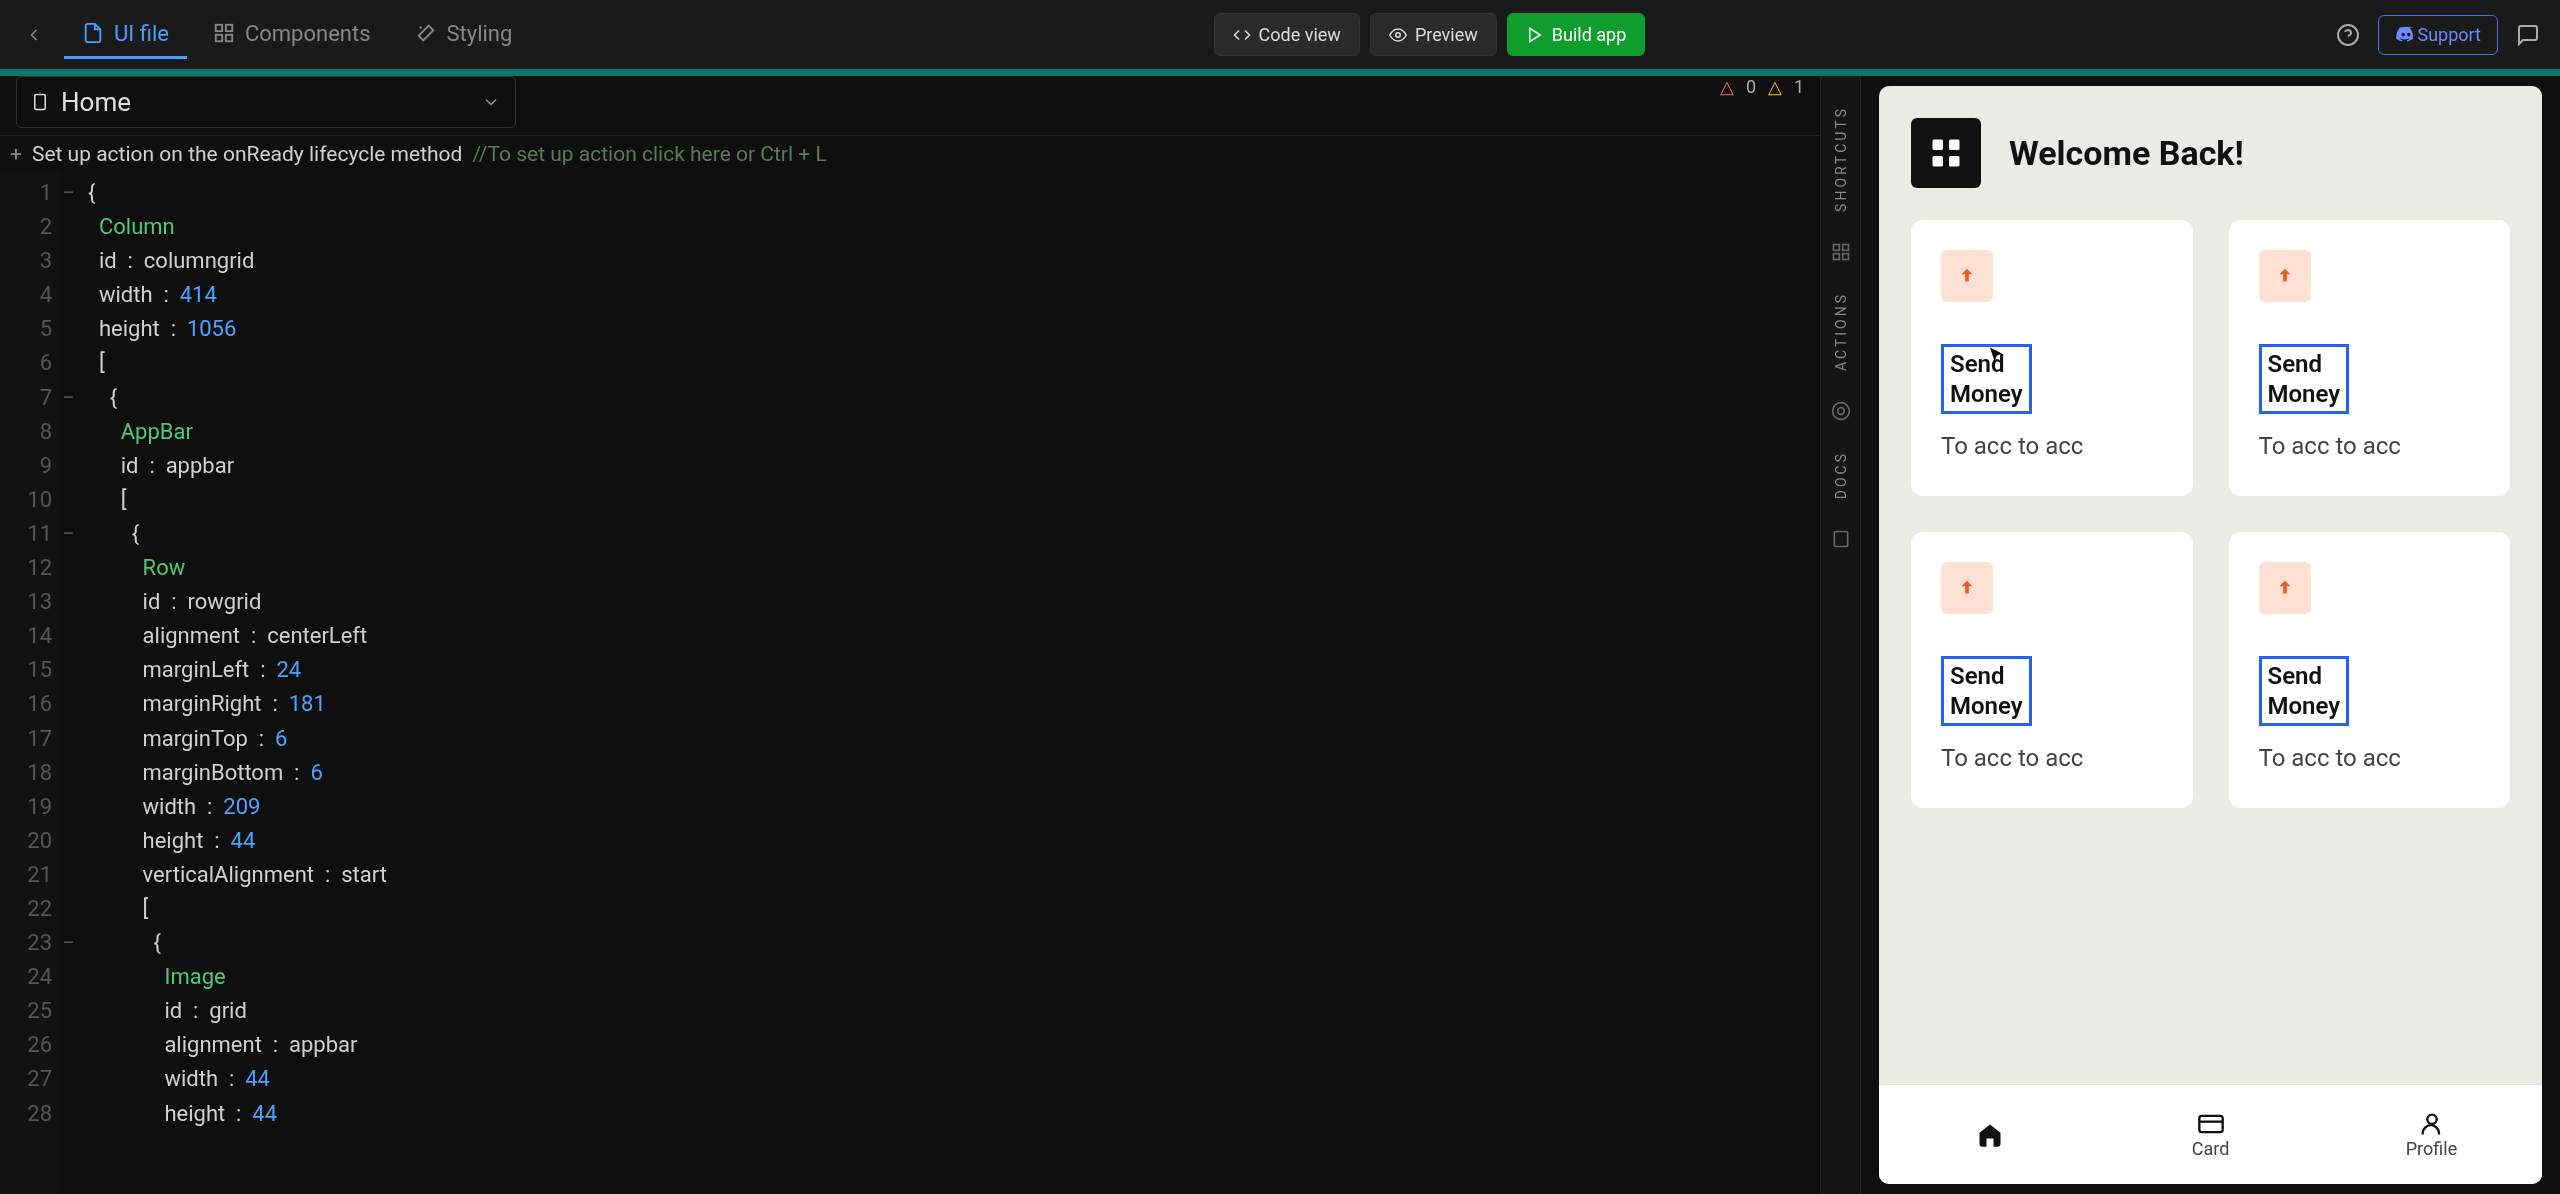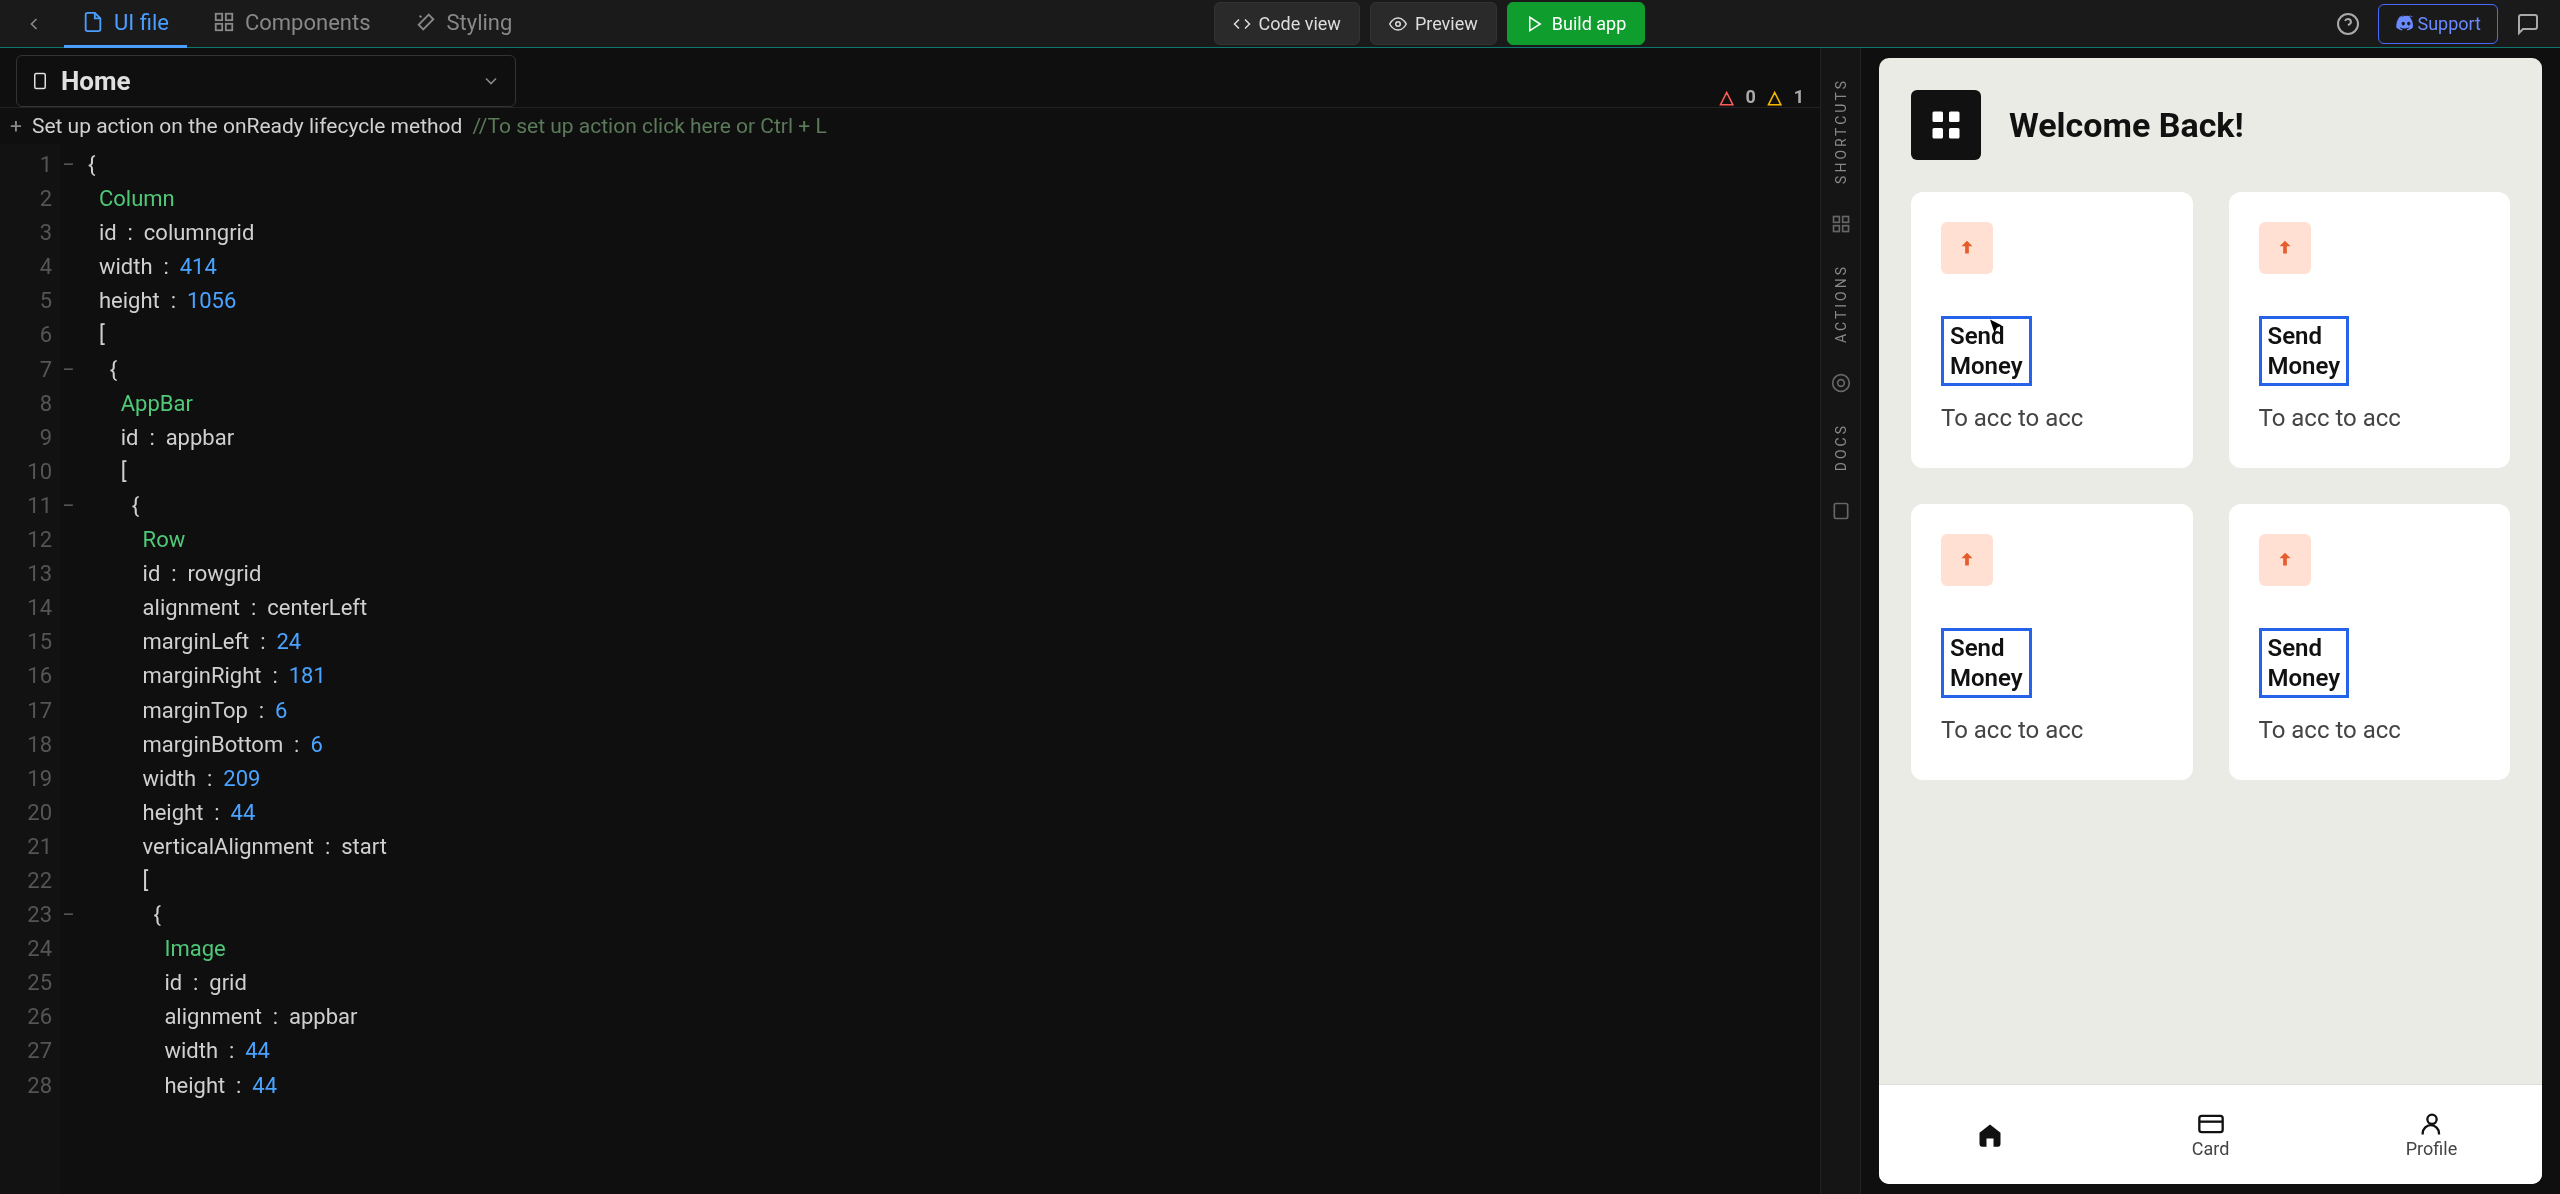--- a/index.html
+++ b/index.html
@@ -1,36 +1,36 @@
 <!DOCTYPE html>
 <html><head>
 <meta charset="utf-8">
 <style>
 * { margin: 0; padding: 0; box-sizing: border-box; font-family: -apple-system, BlinkMacSystemFont, 'Segoe UI', Roboto, sans-serif; }
 body { background: #0f0f0f; color: #e0e0e0; width: 2560px; height: 1194px; overflow: hidden; }
 .app { display: flex; flex-direction: column; height: 100%; }
 
 
-.topbar { display: flex; align-items: center; height: 48px; background: #1a1a1a; border-bottom: 1px solid #0f766e; padding: 4px 12px; }
+.topbar { display: flex; align-items: center; height: 76px; background: #1a1a1a; border-bottom: 7px solid #0f766e; padding: 4px 12px; }
 .back-btn { width: 44px; height: 44px; display: flex; align-items: center; justify-content: center; color: #888; border-radius: 6px; cursor: pointer; }
 .nav-tabs { display: flex; gap: 8px; margin-left: 8px; }
 .nav-tab { display: flex; align-items: center; gap: 10px; padding: 10px 18px; color: #888; font-size: 22px; cursor: pointer; border-bottom: 3px solid transparent; }
 .nav-tab.active { color: #4a9eff; border-bottom-color: #4a9eff; }
 .nav-tab .icon { width: 22px; height: 22px; }
 .topbar-spacer { flex: 1; }
 .topbar-actions { display: flex; gap: 10px; align-items: center; }
 .action-btn { display: flex; align-items: center; gap: 8px; padding: 10px 18px; background: #2a2a2a; color: #ddd; font-size: 18px; border-radius: 6px; cursor: pointer; border: 1px solid #333; }
 .action-btn.primary { background: #0f9d2e; border-color: #0f9d2e; color: #fff; }
 .help-btn, .chat-btn { width: 40px; height: 40px; display: flex; align-items: center; justify-content: center; color: #aaa; cursor: pointer; }
 .support-btn { display: flex; align-items: flex-start; padding: 8px 16px; border: 1px solid #4a6aff; border-radius: 6px; color: #6a8aff; font-size: 18px; cursor: pointer; }
 
 
 .main-row { flex: 1; display: flex; }
 .editor-pane { flex: 1; display: flex; flex-direction: column; background: #0f0f0f; min-width: 0; }
-.editor-header { display: flex; align-items: flex-end; height: 60px; padding: 0 16px; border-bottom: 1px solid #222; font-weight: bold; }
+.editor-header { display: flex; align-items: flex-start; height: 60px; padding: 0 16px; border-bottom: 1px solid #222; }
 .file-select { display: flex; align-items: center; gap: 12px; font-size: 26px; color: #e0e0e0; cursor: pointer; flex: 1; border: 1px solid #333; padding: 10px 14px; border-radius: 6px; max-width: 500px; }
 .file-select .chev { margin-left: auto; color: #888; }
 .issues { display: flex; gap: 12px; align-items: center; font-size: 18px; color: #aaa; }
 .issues .err { color: #ff5a5a; }
 .issues .warn { color: #f5b800; }
 
 .action-bar { display: flex; align-items: center; padding: 6px 10px; font-family: 'Menlo', 'Monaco', monospace; font-size: 21px; }
 .action-bar .plus { color: #888; margin-right: 10px; }
 .action-bar .text { color: #d0d0d0; }
 .action-bar .comment { color: #5a7a5a; margin-left: 10px; }

